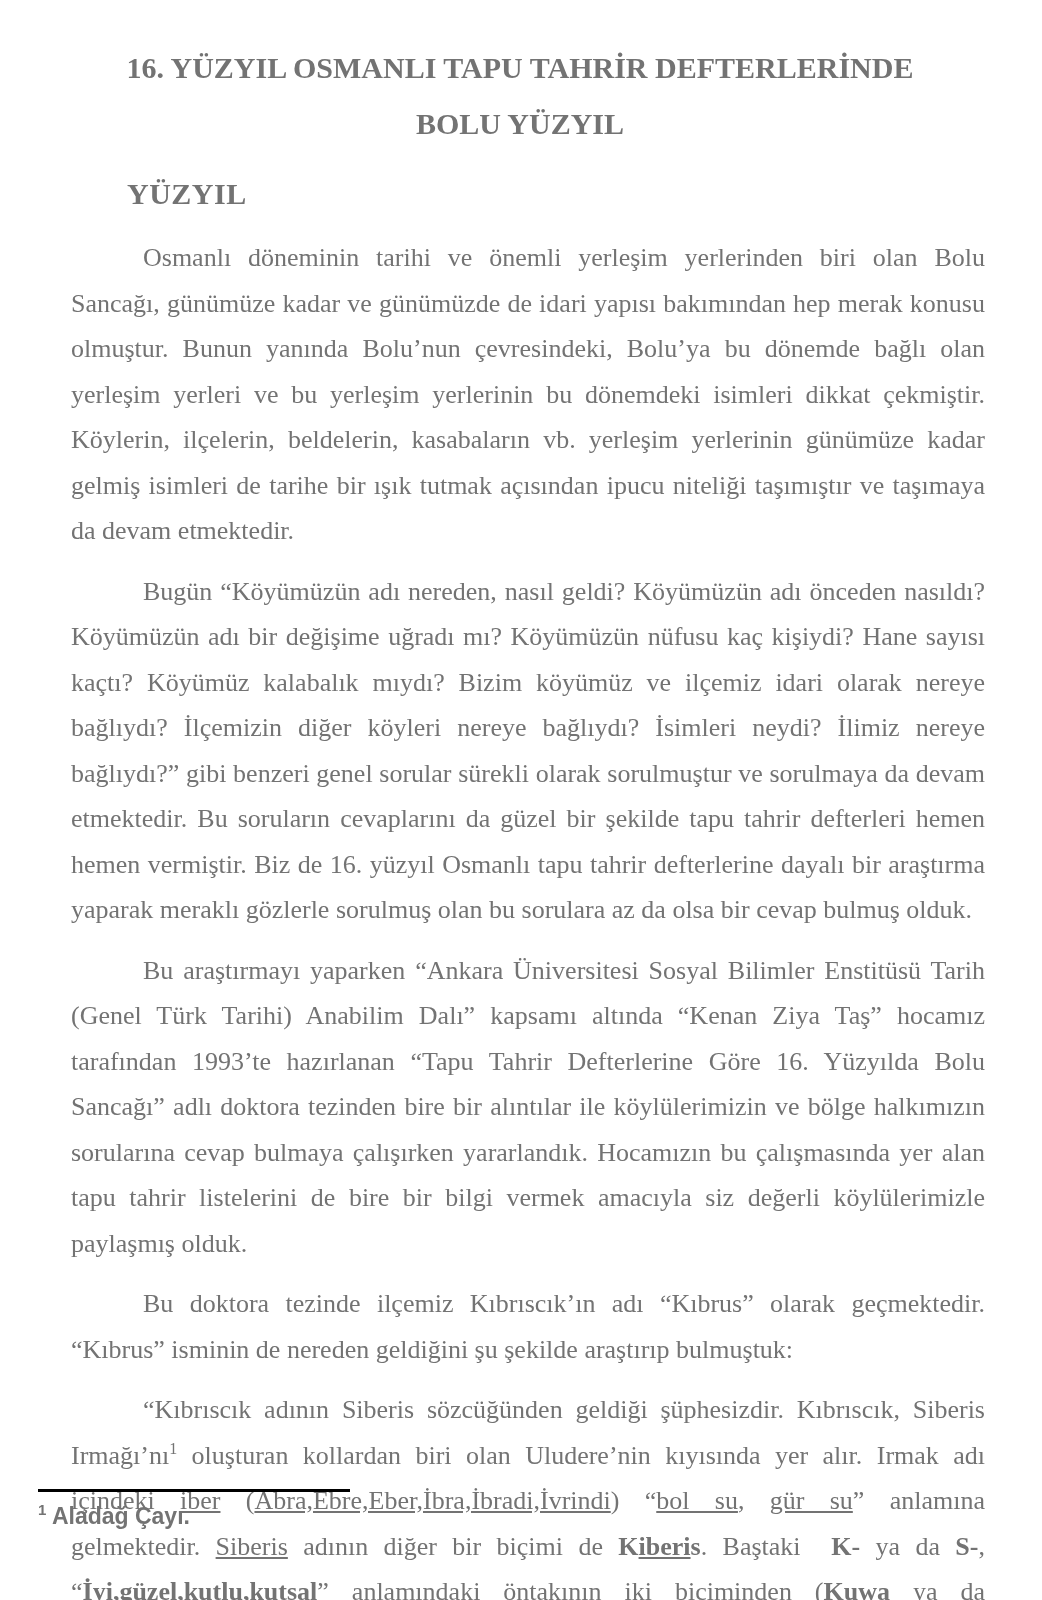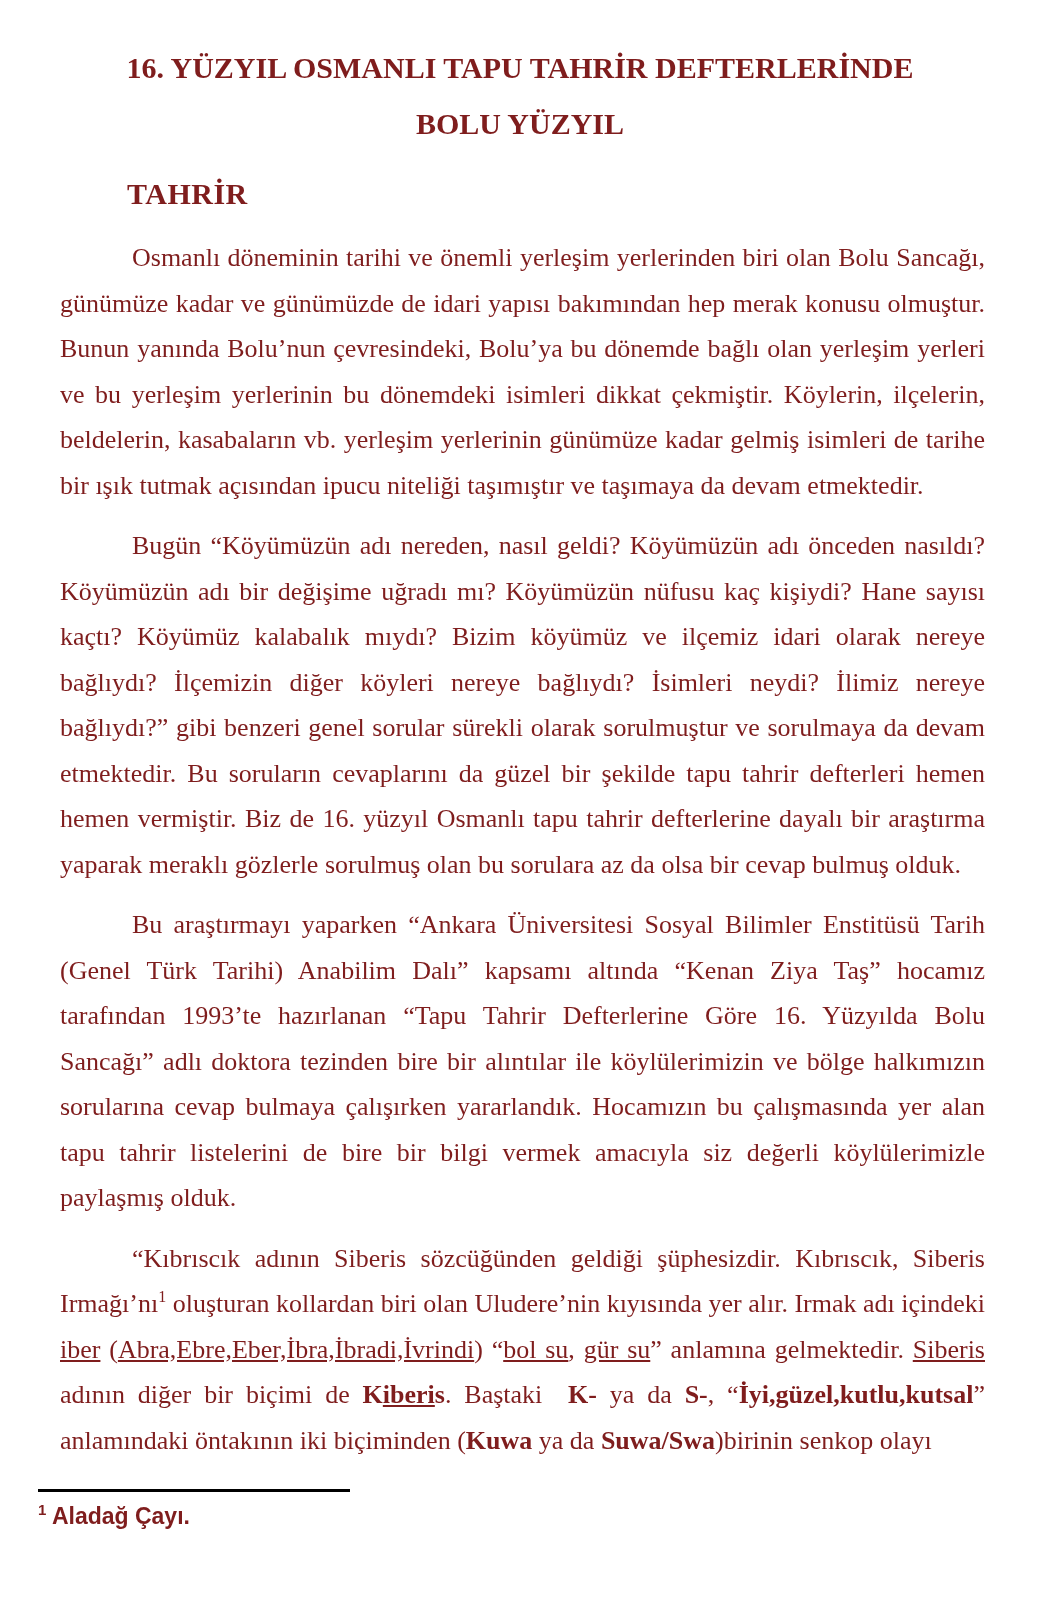--- a/index.html
+++ b/index.html
@@ -1,38 +1,38 @@
 <!DOCTYPE html>
 <html><head>
 <meta charset="utf-8">
 <style>
   html, body { margin: 0; padding: 0; background: #ffffff; }
   .page {
     position: relative;
     width: 1042px;
     height: 1600px;
     background: #ffffff;
-    color: #7f1d1d;
+    color: #737373;
     font-family: "Liberation Serif", "DejaVu Serif", serif;
     box-sizing: border-box;
     padding: 48px 57px 0 55px;
     overflow: hidden;
   }
   .title { margin: 0; text-align: center; font-weight: bold; font-size: 30px; line-height: 40px; }
   .title-line { display: block; }
   .title-line + .title-line { margin-top: 16px; }
   .heading {
     margin: 33px 0 0 72px;
     font-size: 30px;
     font-weight: bold;
     letter-spacing: 0.5px;
   }
   .paragraphs { margin-top: 24px; }
   .para {
-    margin: 0 0 15px 5px;
+    margin: 0 0 15px 16px;
     font-size: 26px;
     line-height: 45.5px;
     text-align: justify;
     text-indent: 72px;
   }
   .para:last-child { margin-bottom: 0; }
   .b { font-weight: bold; }
   .i { }
   .u { text-decoration: underline; }
   sup.fnref { font-size: 16px; line-height: 0; vertical-align: super; }
@@ -49,26 +49,27 @@
 </head>
 <body>
 
 <div class="page">
 
   <h1 class="title">
     <span class="title-line">16. YÜZYIL OSMANLI TAPU TAHRİR DEFTERLERİNDE</span>
     <span class="title-line">BOLU YÜZYIL</span>
   </h1>
 
-  <h2 class="heading">TAHRİR</h2>
+  <h2 class="heading">YÜZYIL</h2>
 
   <div class="paragraphs">
       <p class="para"><span>Osmanlı döneminin tarihi ve önemli yerleşim yerlerinden biri olan Bolu Sancağı, günümüze kadar ve günümüzde de idari yapısı bakımından hep merak konusu olmuştur. Bunun yanında Bolu’nun çevresindeki, Bolu’ya bu dönemde bağlı olan yerleşim yerleri ve bu yerleşim yerlerinin bu dönemdeki isimleri dikkat çekmiştir. Köylerin, ilçelerin, beldelerin, kasabaların vb. yerleşim yerlerinin günümüze kadar gelmiş isimleri de tarihe bir ışık tutmak açısından ipucu niteliği taşımıştır ve taşımaya da devam etmektedir.</span></p>
       <p class="para"><span>Bugün “Köyümüzün adı nereden, nasıl geldi? Köyümüzün adı önceden nasıldı? Köyümüzün adı bir değişime uğradı mı? Köyümüzün nüfusu kaç kişiydi? Hane sayısı kaçtı? Köyümüz kalabalık mıydı? Bizim köyümüz ve ilçemiz idari olarak nereye bağlıydı? İlçemizin diğer köyleri nereye bağlıydı? İsimleri neydi? İlimiz nereye bağlıydı?” gibi benzeri genel sorular sürekli olarak sorulmuştur ve sorulmaya da devam etmektedir. Bu soruların cevaplarını da güzel bir şekilde tapu tahrir defterleri hemen hemen vermiştir. Biz de 16. yüzyıl Osmanlı tapu tahrir defterlerine dayalı bir araştırma yaparak meraklı gözlerle sorulmuş olan bu sorulara az da olsa bir cevap bulmuş olduk.</span></p>
       <p class="para"><span>Bu araştırmayı yaparken “Ankara Üniversitesi Sosyal Bilimler Enstitüsü Tarih (Genel Türk Tarihi) Anabilim Dalı” kapsamı altında “Kenan Ziya Taş” hocamız tarafından 1993’te hazırlanan “Tapu Tahrir Defterlerine Göre 16. Yüzyılda Bolu Sancağı” adlı doktora tezinden bire bir alıntılar ile köylülerimizin ve bölge halkımızın sorularına cevap bulmaya çalışırken yararlandık. Hocamızın bu çalışmasında yer alan tapu tahrir listelerini de bire bir bilgi vermek amacıyla siz değerli köylülerimizle paylaşmış olduk.</span></p>
+      <p class="para"><span>Bu doktora tezinde ilçemiz Kıbrıscık’ın adı “Kıbrus” olarak geçmektedir. “Kıbrus” isminin de nereden geldiğini şu şekilde araştırıp bulmuştuk:</span></p>
       <p class="para"><span>“Kıbrıscık adının Siberis sözcüğünden geldiği şüphesizdir. Kıbrıscık, Siberis Irmağı’nı</span><sup class="fnref">1</sup><span> oluşturan kollardan biri olan Uludere’nin kıyısında yer alır. Irmak adı içindeki </span><span class="i u">iber</span><span> (</span><span class="i u">Abra,Ebre,Eber,İbra,İbradi,İvrindi</span><span>) “</span><span class="u">bol su</span><span>, </span><span class="u">gür su</span><span>” anlamına gelmektedir. </span><span class="u">Siberis</span><span> adının diğer bir biçimi de </span><span class="b">K</span><span class="b u">iberi</span><span class="b">s</span><span>. Baştaki&nbsp; </span><span class="b">K-</span><span> ya da </span><span class="b">S-</span><span>, “</span><span class="b">İyi,güzel,kutlu,kutsal</span><span>” anlamındaki öntakının iki biçiminden (</span><span class="b">Kuwa</span><span> ya da </span><span class="b">Suwa/Swa</span><span>)birinin senkop olayı</span></p>
     </div>
 
   <div class="footnote-area">
     <div class="footnote-rule"></div>
     <div class="footnote">
       <span class="fn-marker">1</span>
       <span class="fn-text">Aladağ Çayı.</span>
     </div>
   </div>

